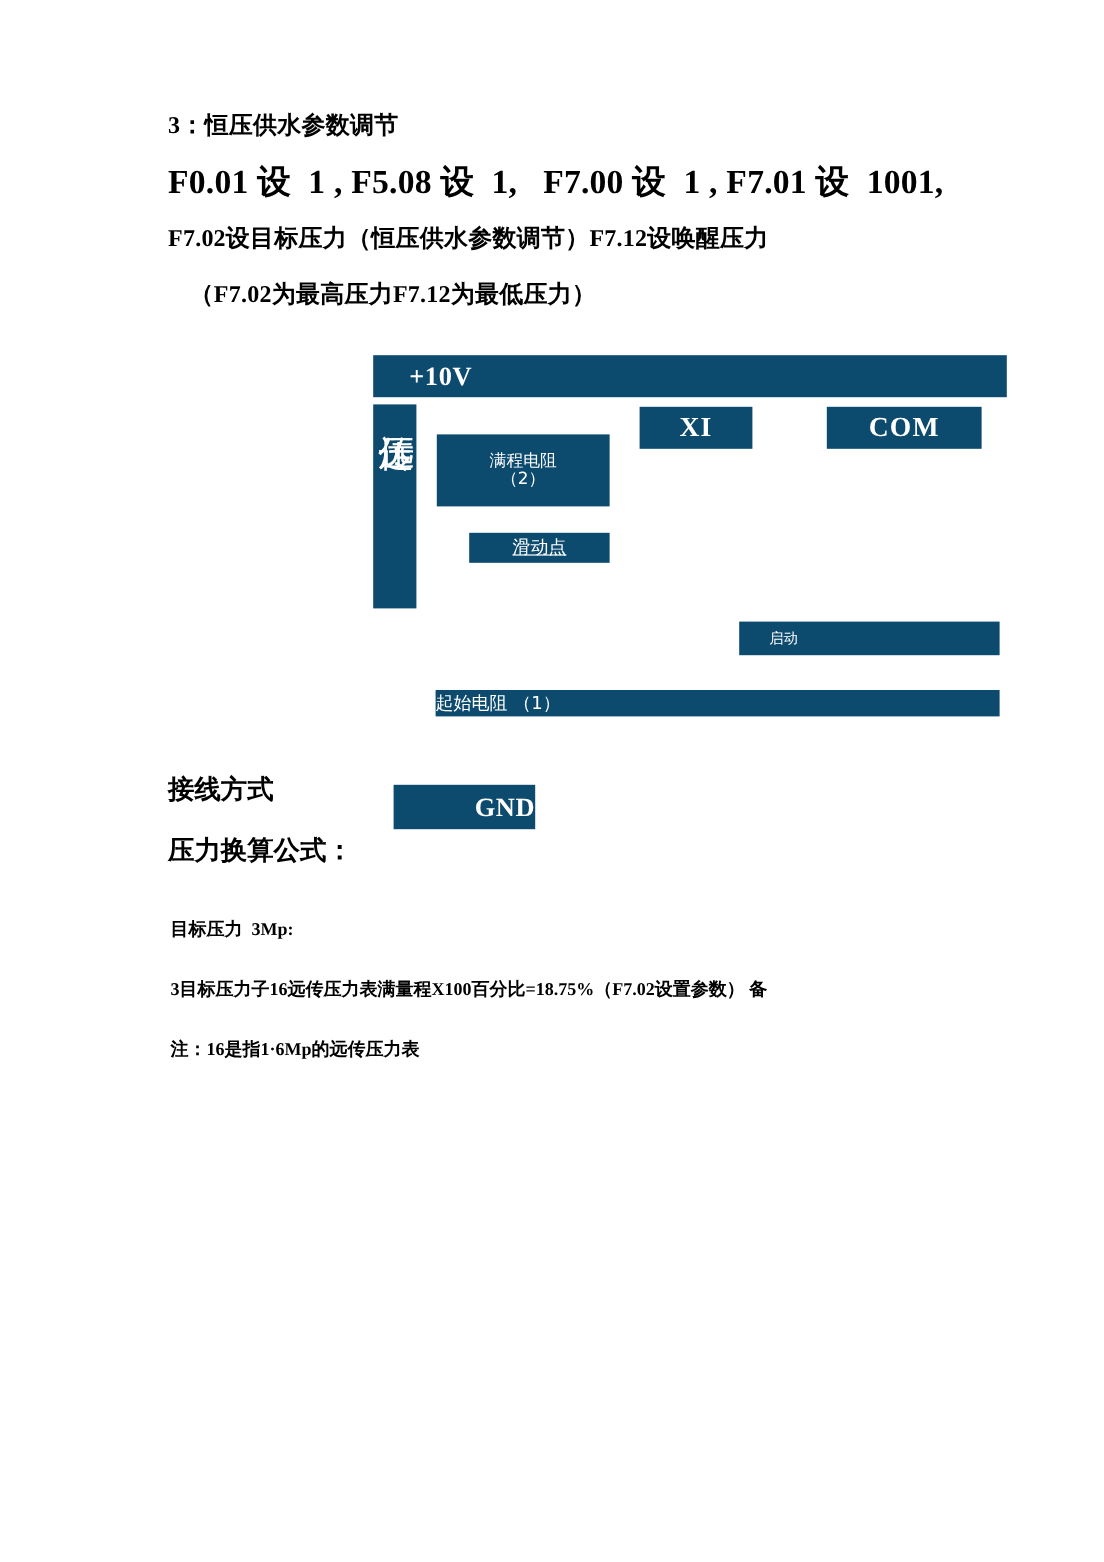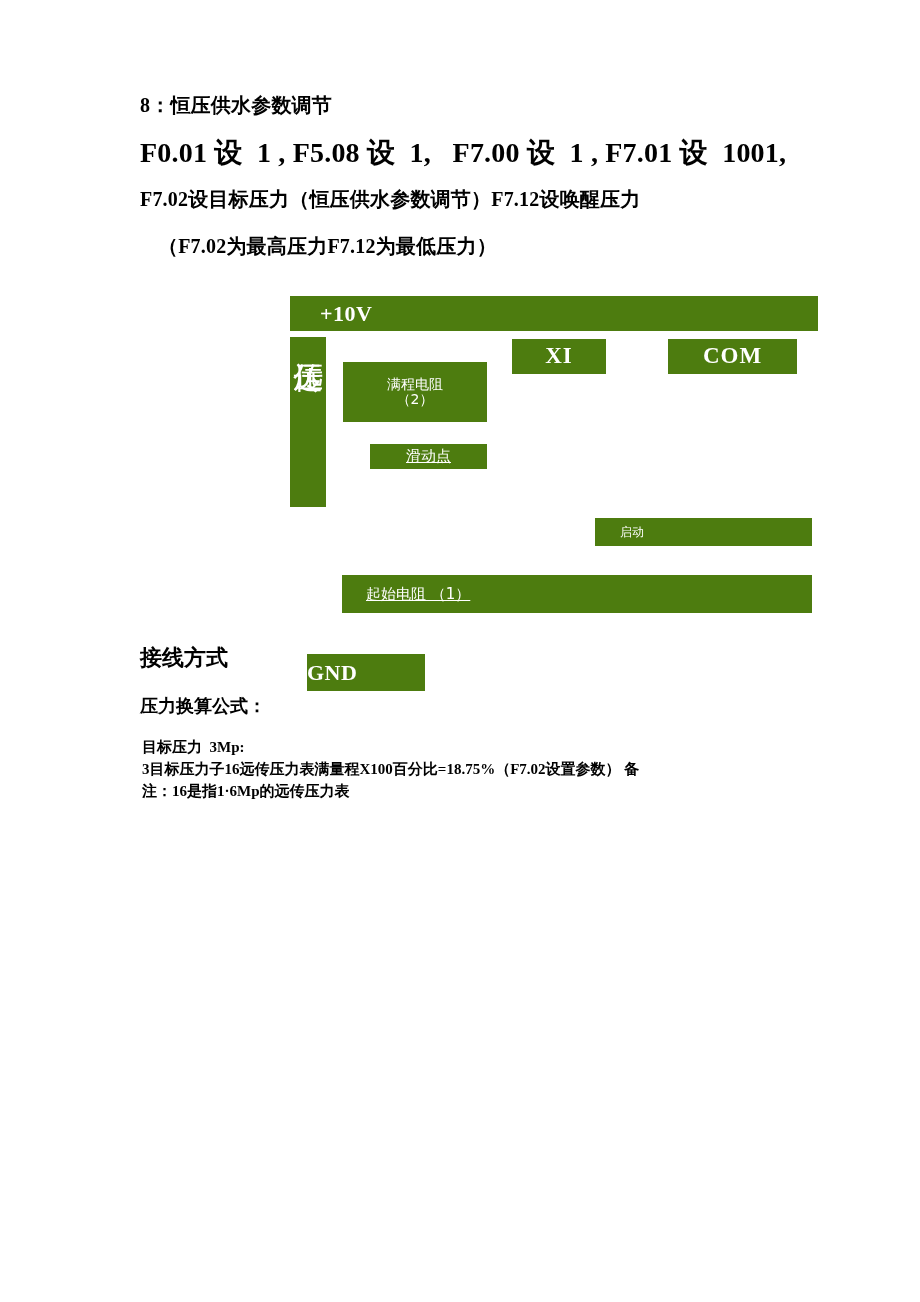--- a/index.html
+++ b/index.html
@@ -48,26 +48,27 @@
   .diagram {
     position: absolute;
     left: 0;
     top: 0;
     width: 920px;
     height: 1302px;
     pointer-events: none;
   }
   .blk {
     position: absolute;
-    background: #4d7c0f;
+    background: #0c4a6e;
     color: #ffffff;
     display: flex;
     align-items: center;
     box-sizing: border-box;
     pointer-events: auto;
+    margin-left: 21px;
   }
   .blk .cap {
     display: block;
     white-space: pre;
     line-height: 1.08;
   }
 
   
   .blk-10v {
     left: 290px;
@@ -162,79 +163,78 @@
     padding-left: 25px;
     font-family: "DejaVu Sans", "Liberation Sans", sans-serif;
     font-size: 12px;
   }
 
   
   .blk-init {
     left: 342px;
     top: 575px;
     width: 470px;
-    height: 38px;
-    padding-left: 24px;
+    height: 22px;
     font-family: "DejaVu Sans", "Liberation Sans", sans-serif;
     font-size: 15px;
-    text-decoration: underline;
   }
 
   
   .blk-gnd {
     left: 307px;
     top: 654px;
     width: 118px;
     height: 37px;
-    justify-content: flex-start;
+    justify-content: flex-end;
     font-family: "Liberation Serif", "DejaVu Serif", serif;
     font-weight: bold;
     font-size: 22px;
     letter-spacing: 0.5px;
   }
 
   
   .label-wiring {
     position: absolute;
     left: 140px;
     top: 643px;
     font-weight: bold;
     font-size: 22px;
     white-space: pre;
   }
   .label-formula {
     position: absolute;
     left: 140px;
     top: 694px;
     font-weight: bold;
-    font-size: 18px;
+    font-size: 22px;
     white-space: pre;
   }
 
   .calc-block {
     position: absolute;
     left: 142px;
     top: 736px;
     width: 680px;
   }
   .cline {
     font-weight: bold;
     font-size: 15px;
     line-height: 22px;
     white-space: pre-wrap;
+    margin-top: 28px;
   }
   .cline.c1 { white-space: pre; }
 </style>
 </head>
 <body>
 
 <div class="page">
 
   <div class="heading-block">
-    <div class="hline l1">8：恒压供水参数调节</div>
+    <div class="hline l1">3：恒压供水参数调节</div>
     <div class="hline l2">F0.01 设  1 , F5.08 设  1,   F7.00 设  1 , F7.01 设  1001,</div>
     <div class="hline l3">F7.02设目标压力（恒压供水参数调节）F7.12设唤醒压力</div>
     <div class="hline l4">（F7.02为最高压力F7.12为最低压力）</div>
   </div>
 
   <div class="diagram">
 
     <div class="blk blk-10v">
       <span class="cap">+10V</span>
     </div>

